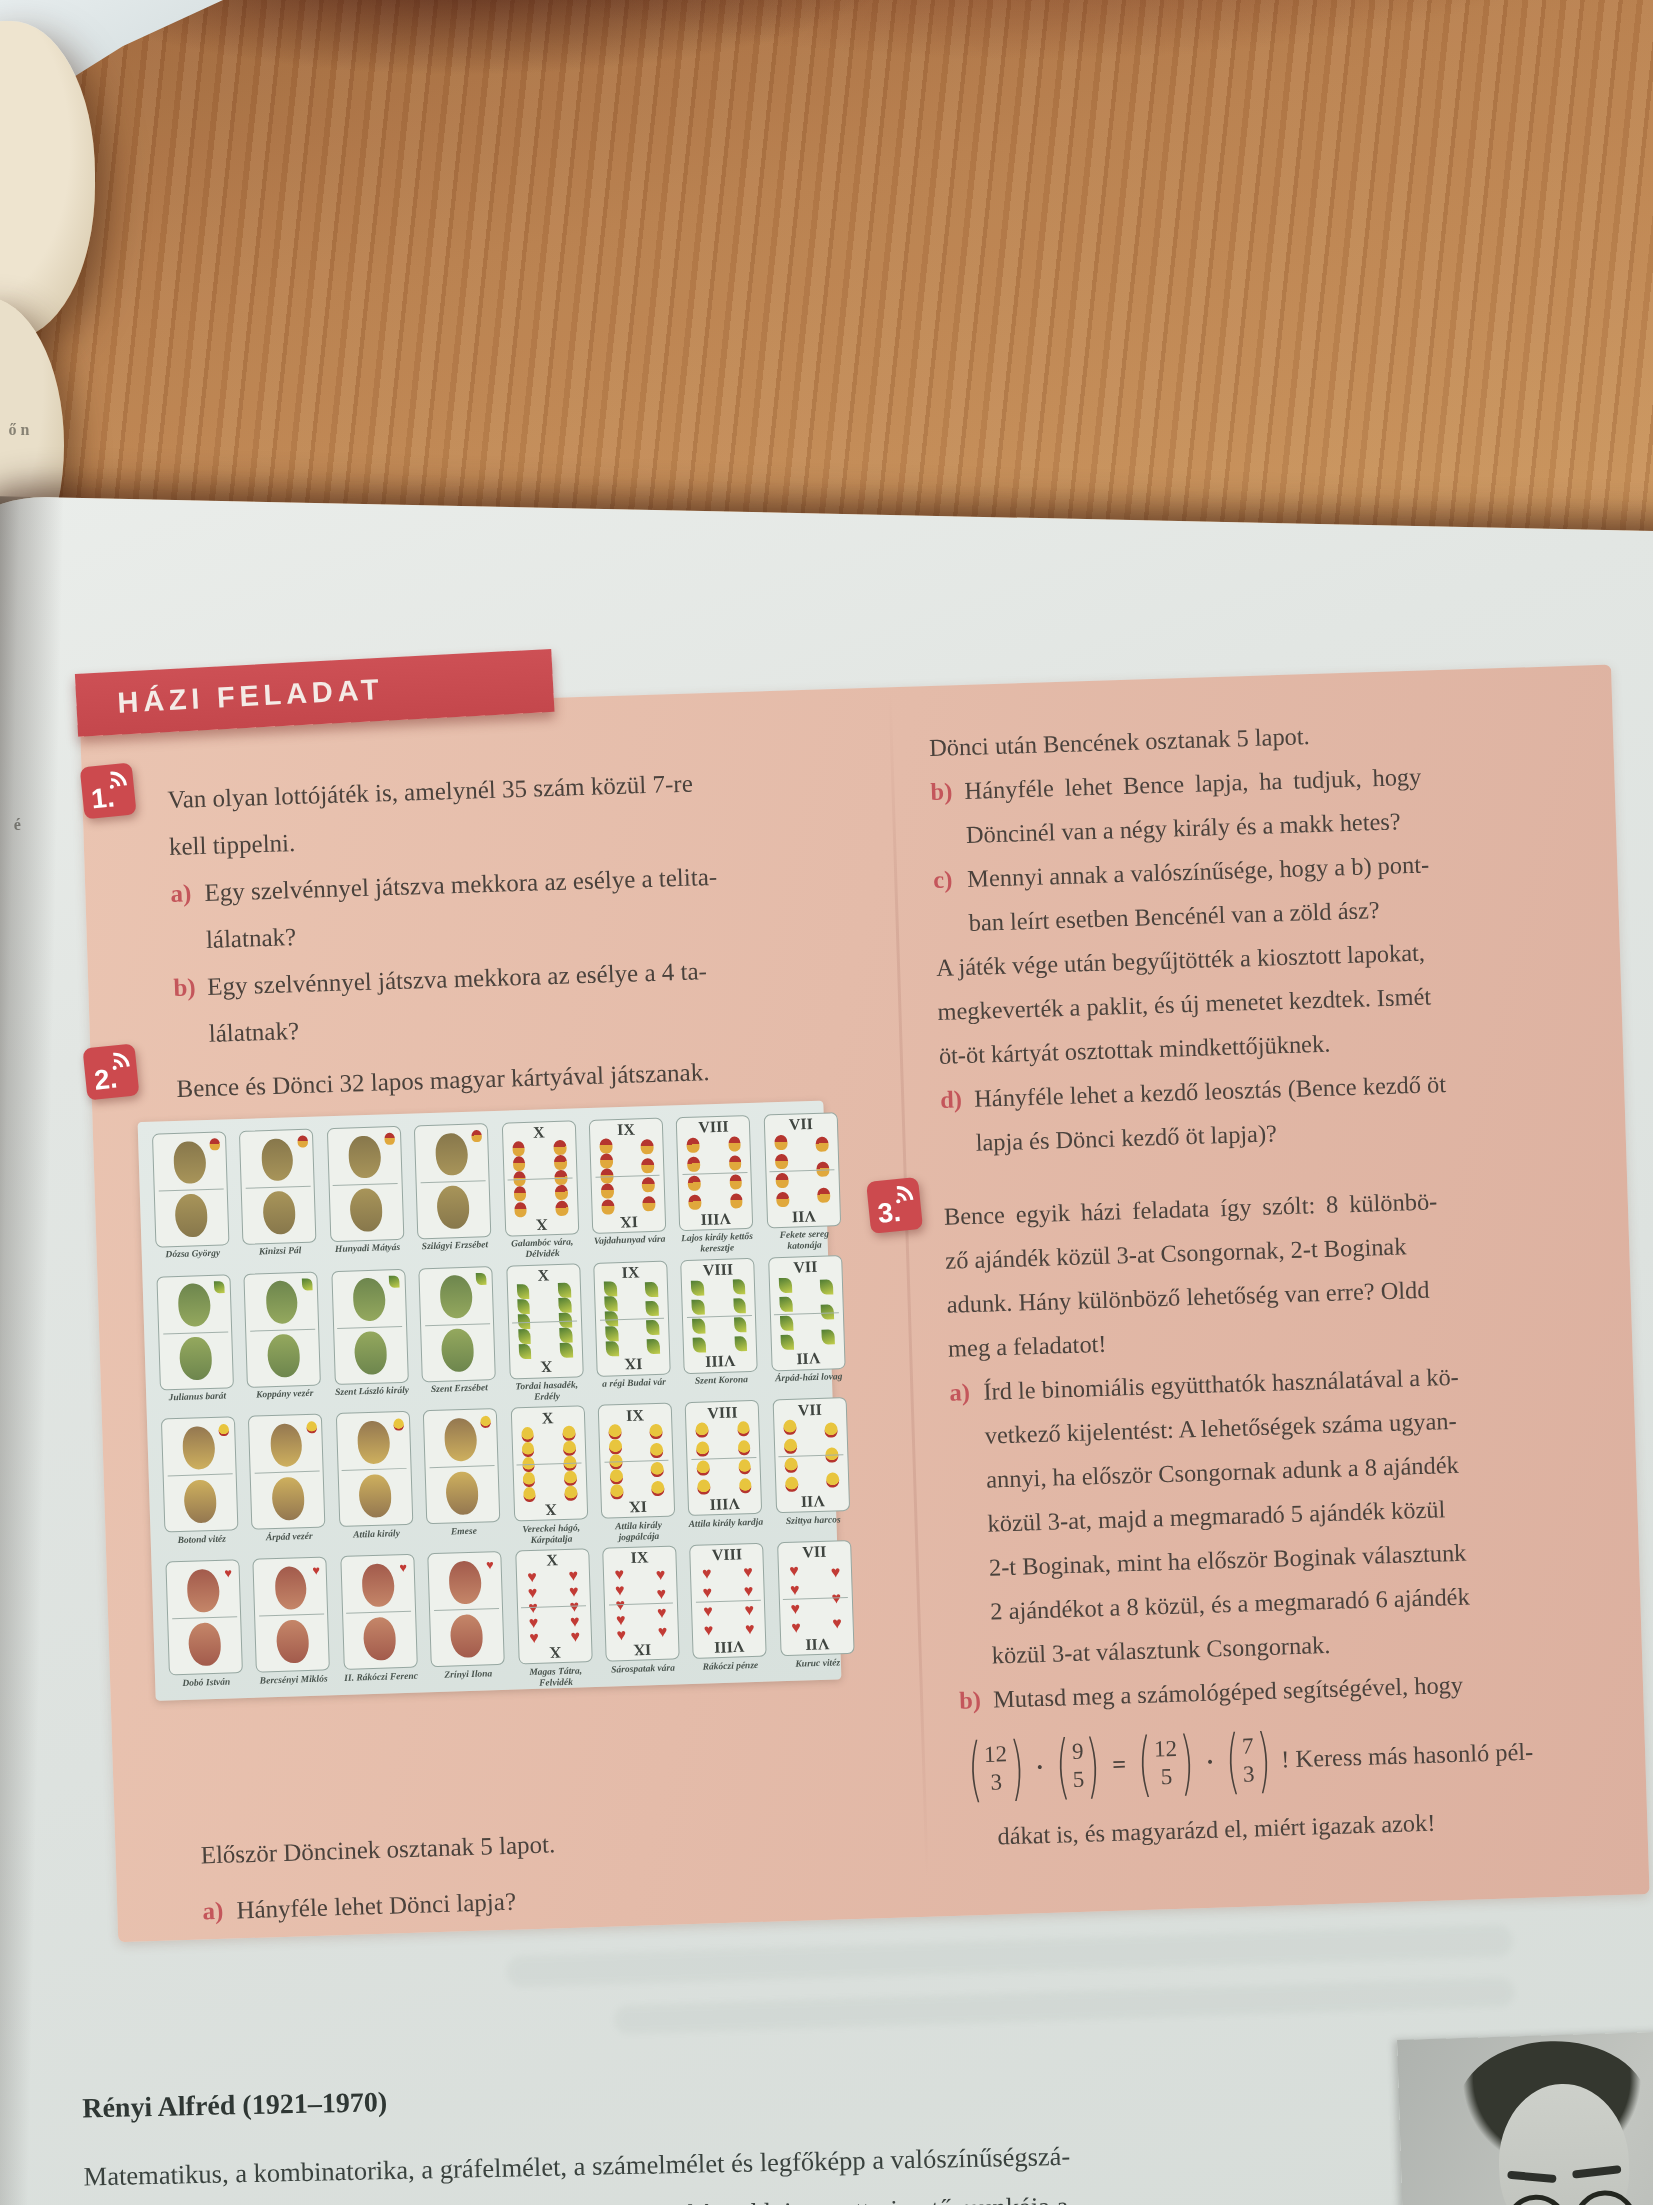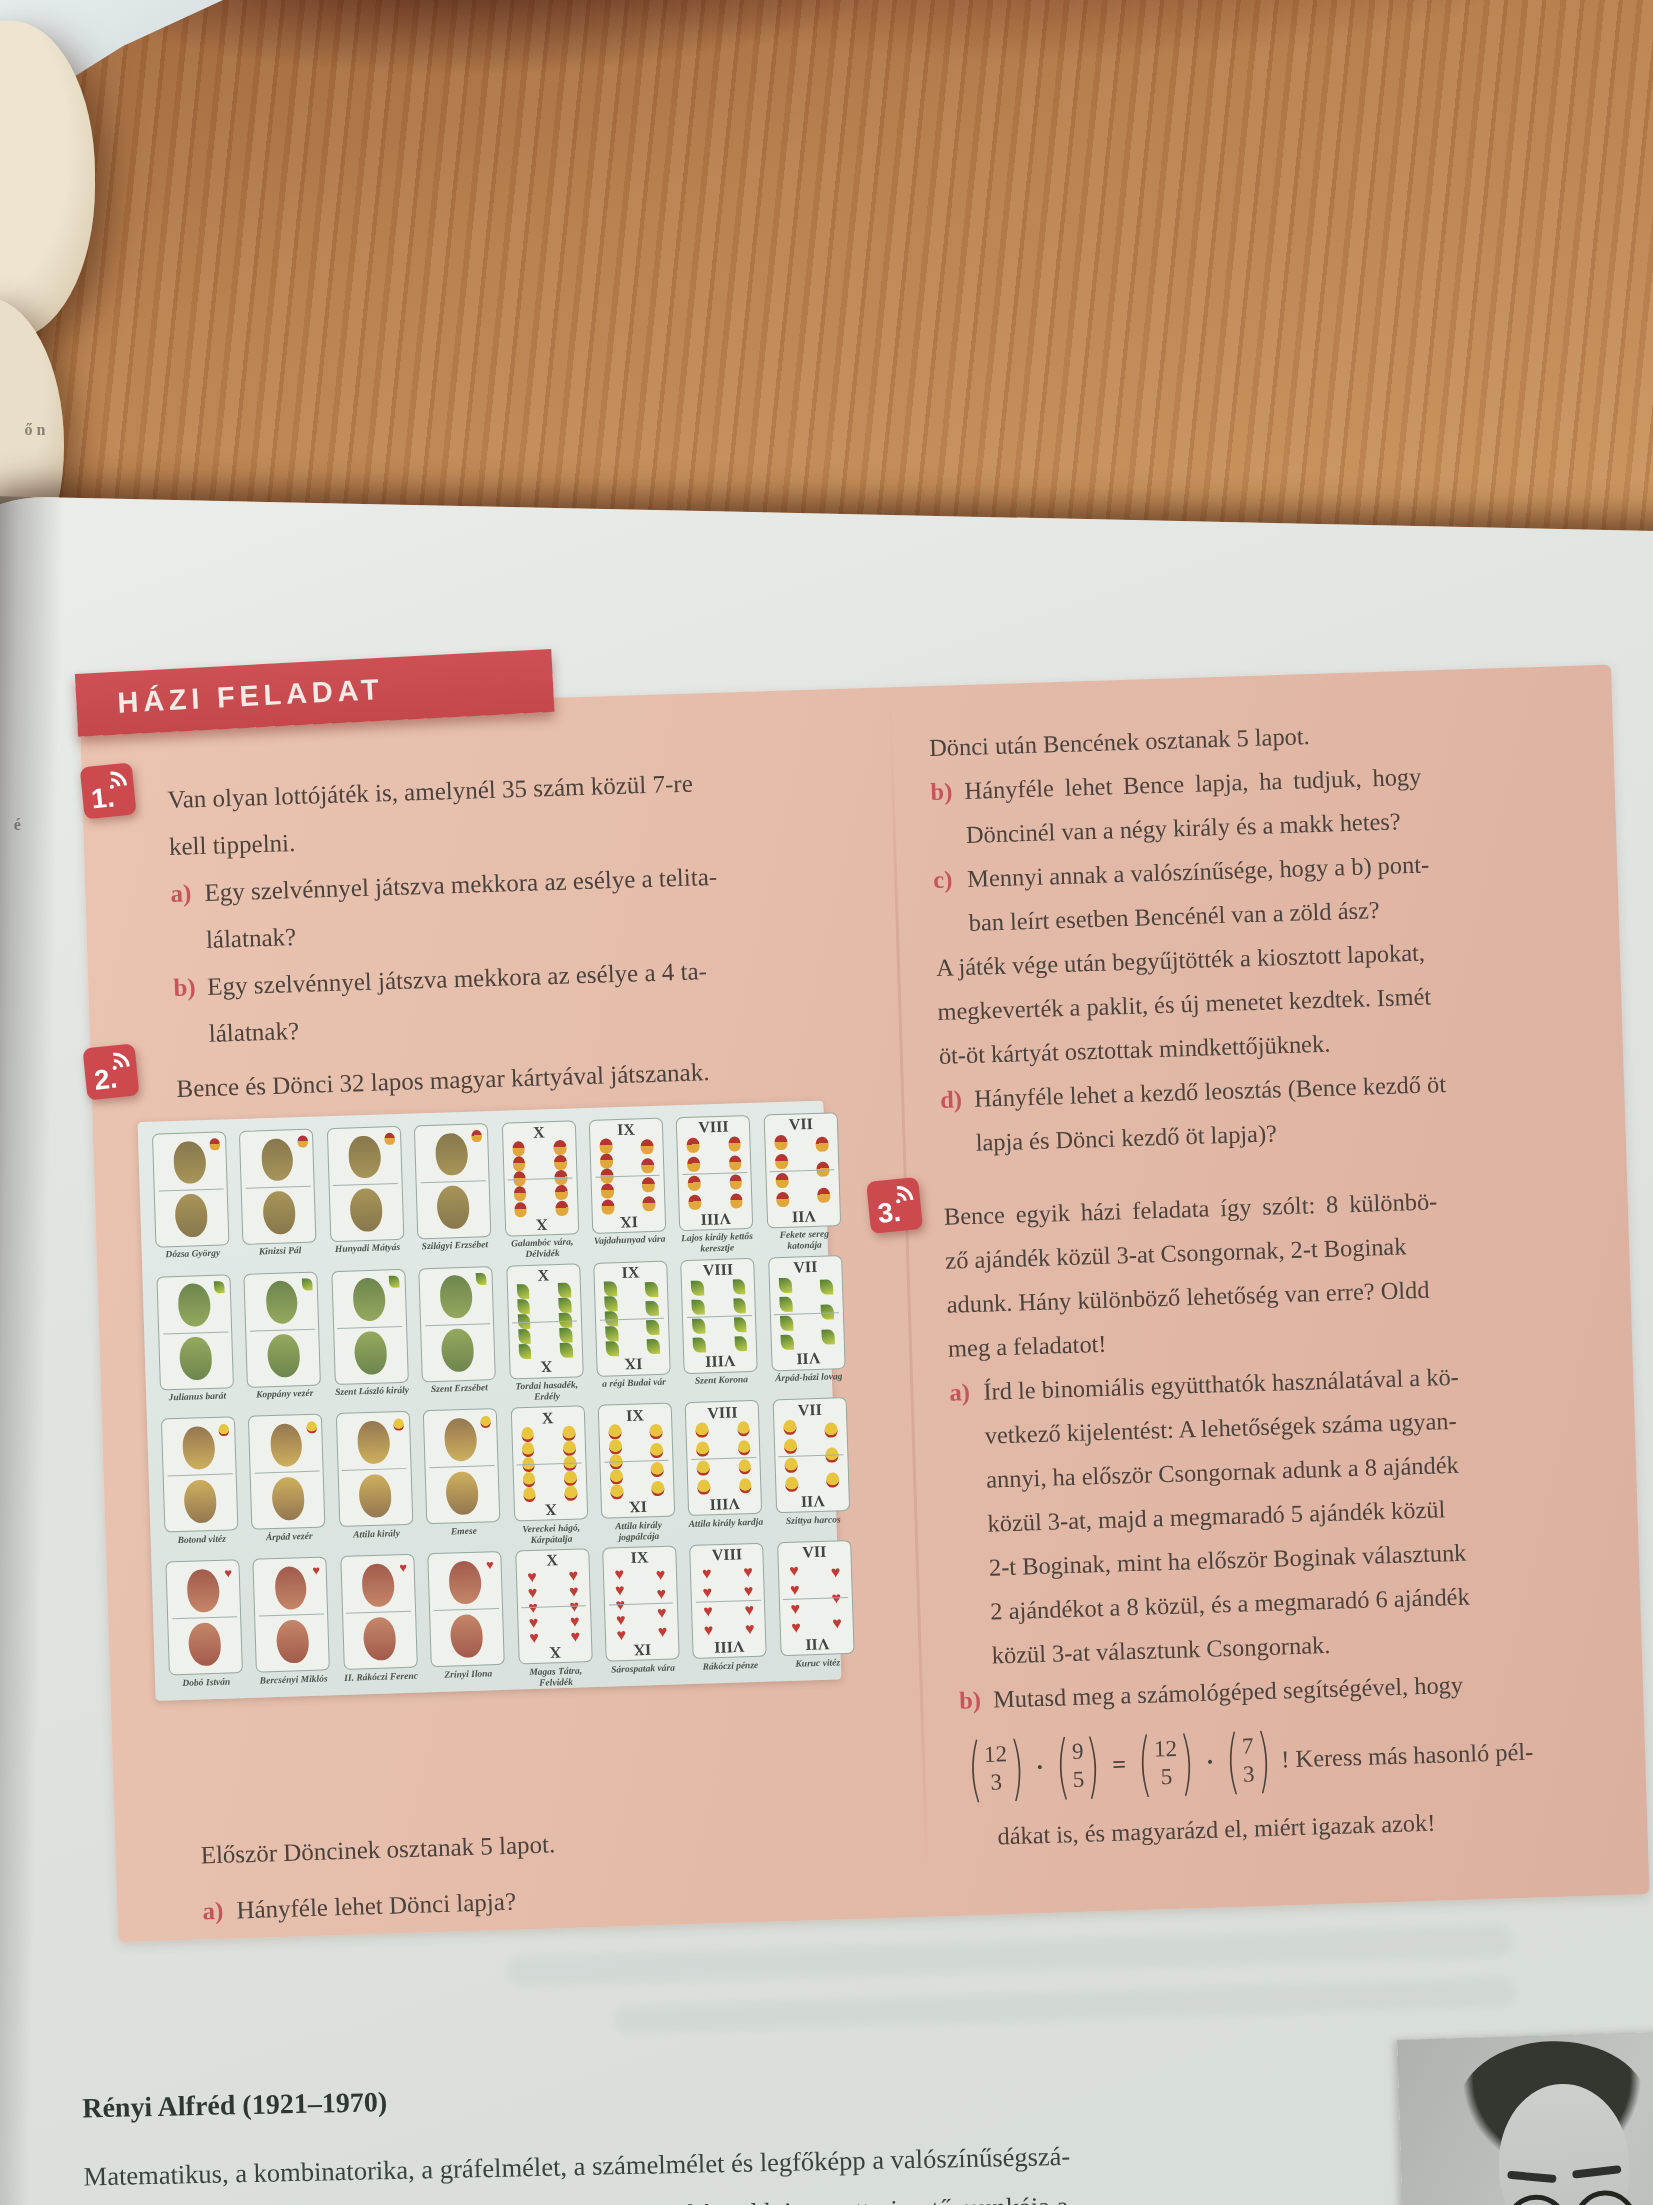--- a/index.html
+++ b/index.html
@@ -135,21 +135,21 @@
   .crease{position:absolute;left:899px;top:180px;width:3.2px;height:1187px;
     background:linear-gradient(rgba(150,90,80,0),rgba(150,90,80,.16) 20%,rgba(150,90,80,.16) 80%,rgba(150,90,80,0));}
 </style>
 </head>
 <body>
 
 <div class="cloth-white"></div>
 <div class="glove"></div>
 <div class="glove2"></div>
 
-<span class="frag" style="left:8.5px;top:421px;margin-left:16px;">ő n</span>
+<span class="frag" style="left:8.5px;top:421px;">ő n</span>
 <span class="frag" style="left:13.8px;top:816px;">é</span>
 
 <div class="page">
   <div class="gutter"></div>
   <div class="content">
 
     <div class="panel"></div>
     <div class="crease"></div>
 
     <div class="banner">HÁZI FELADAT</div>

